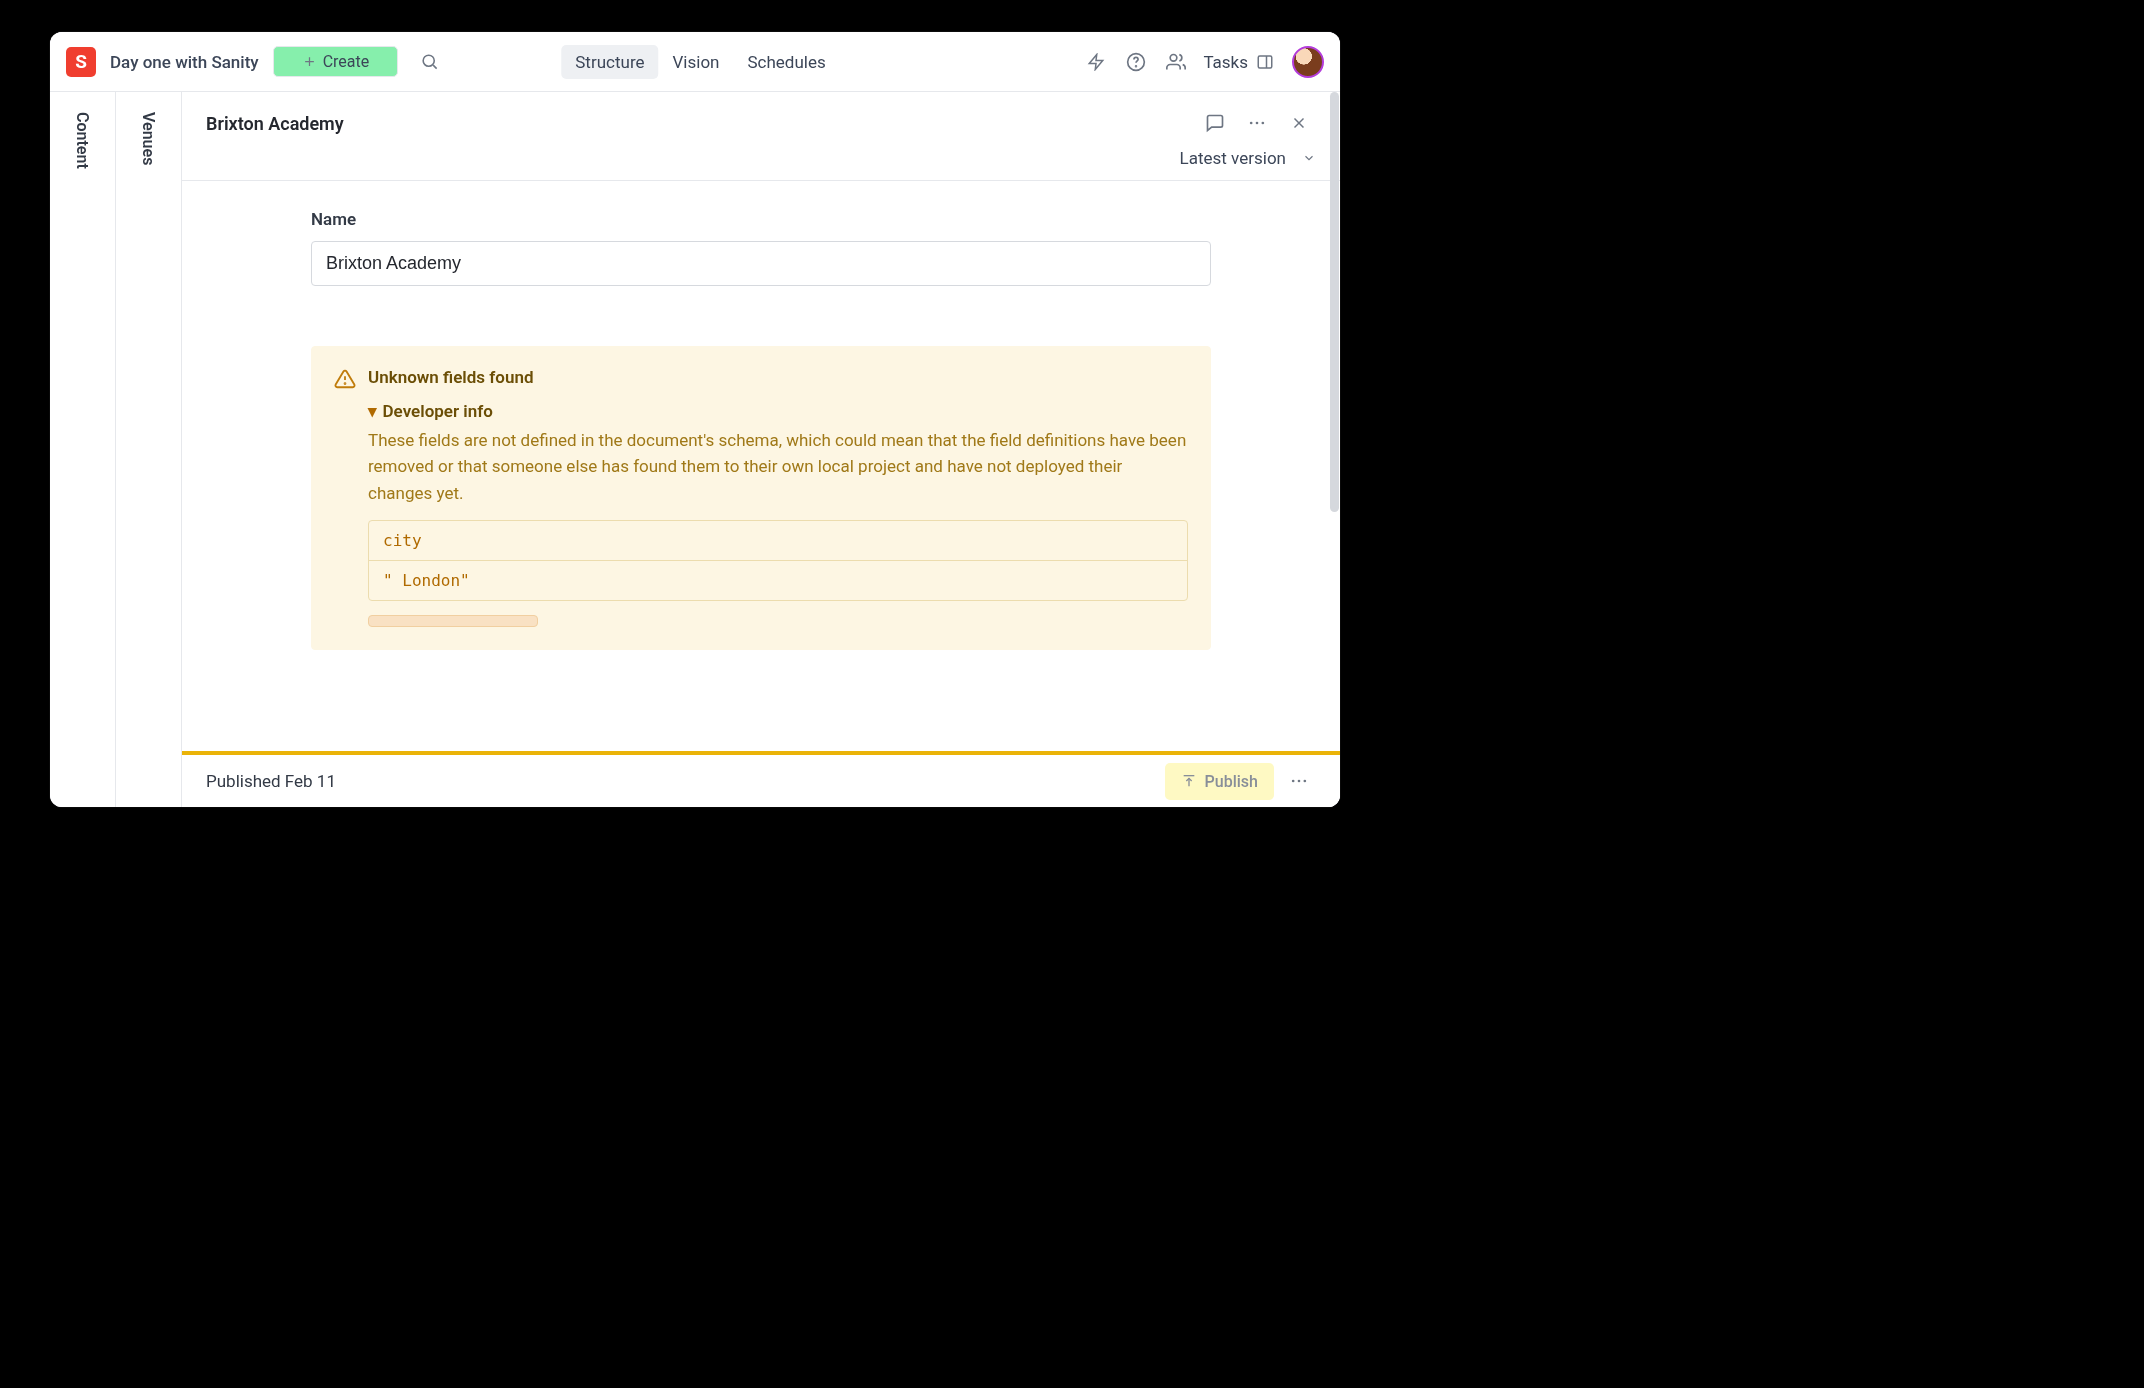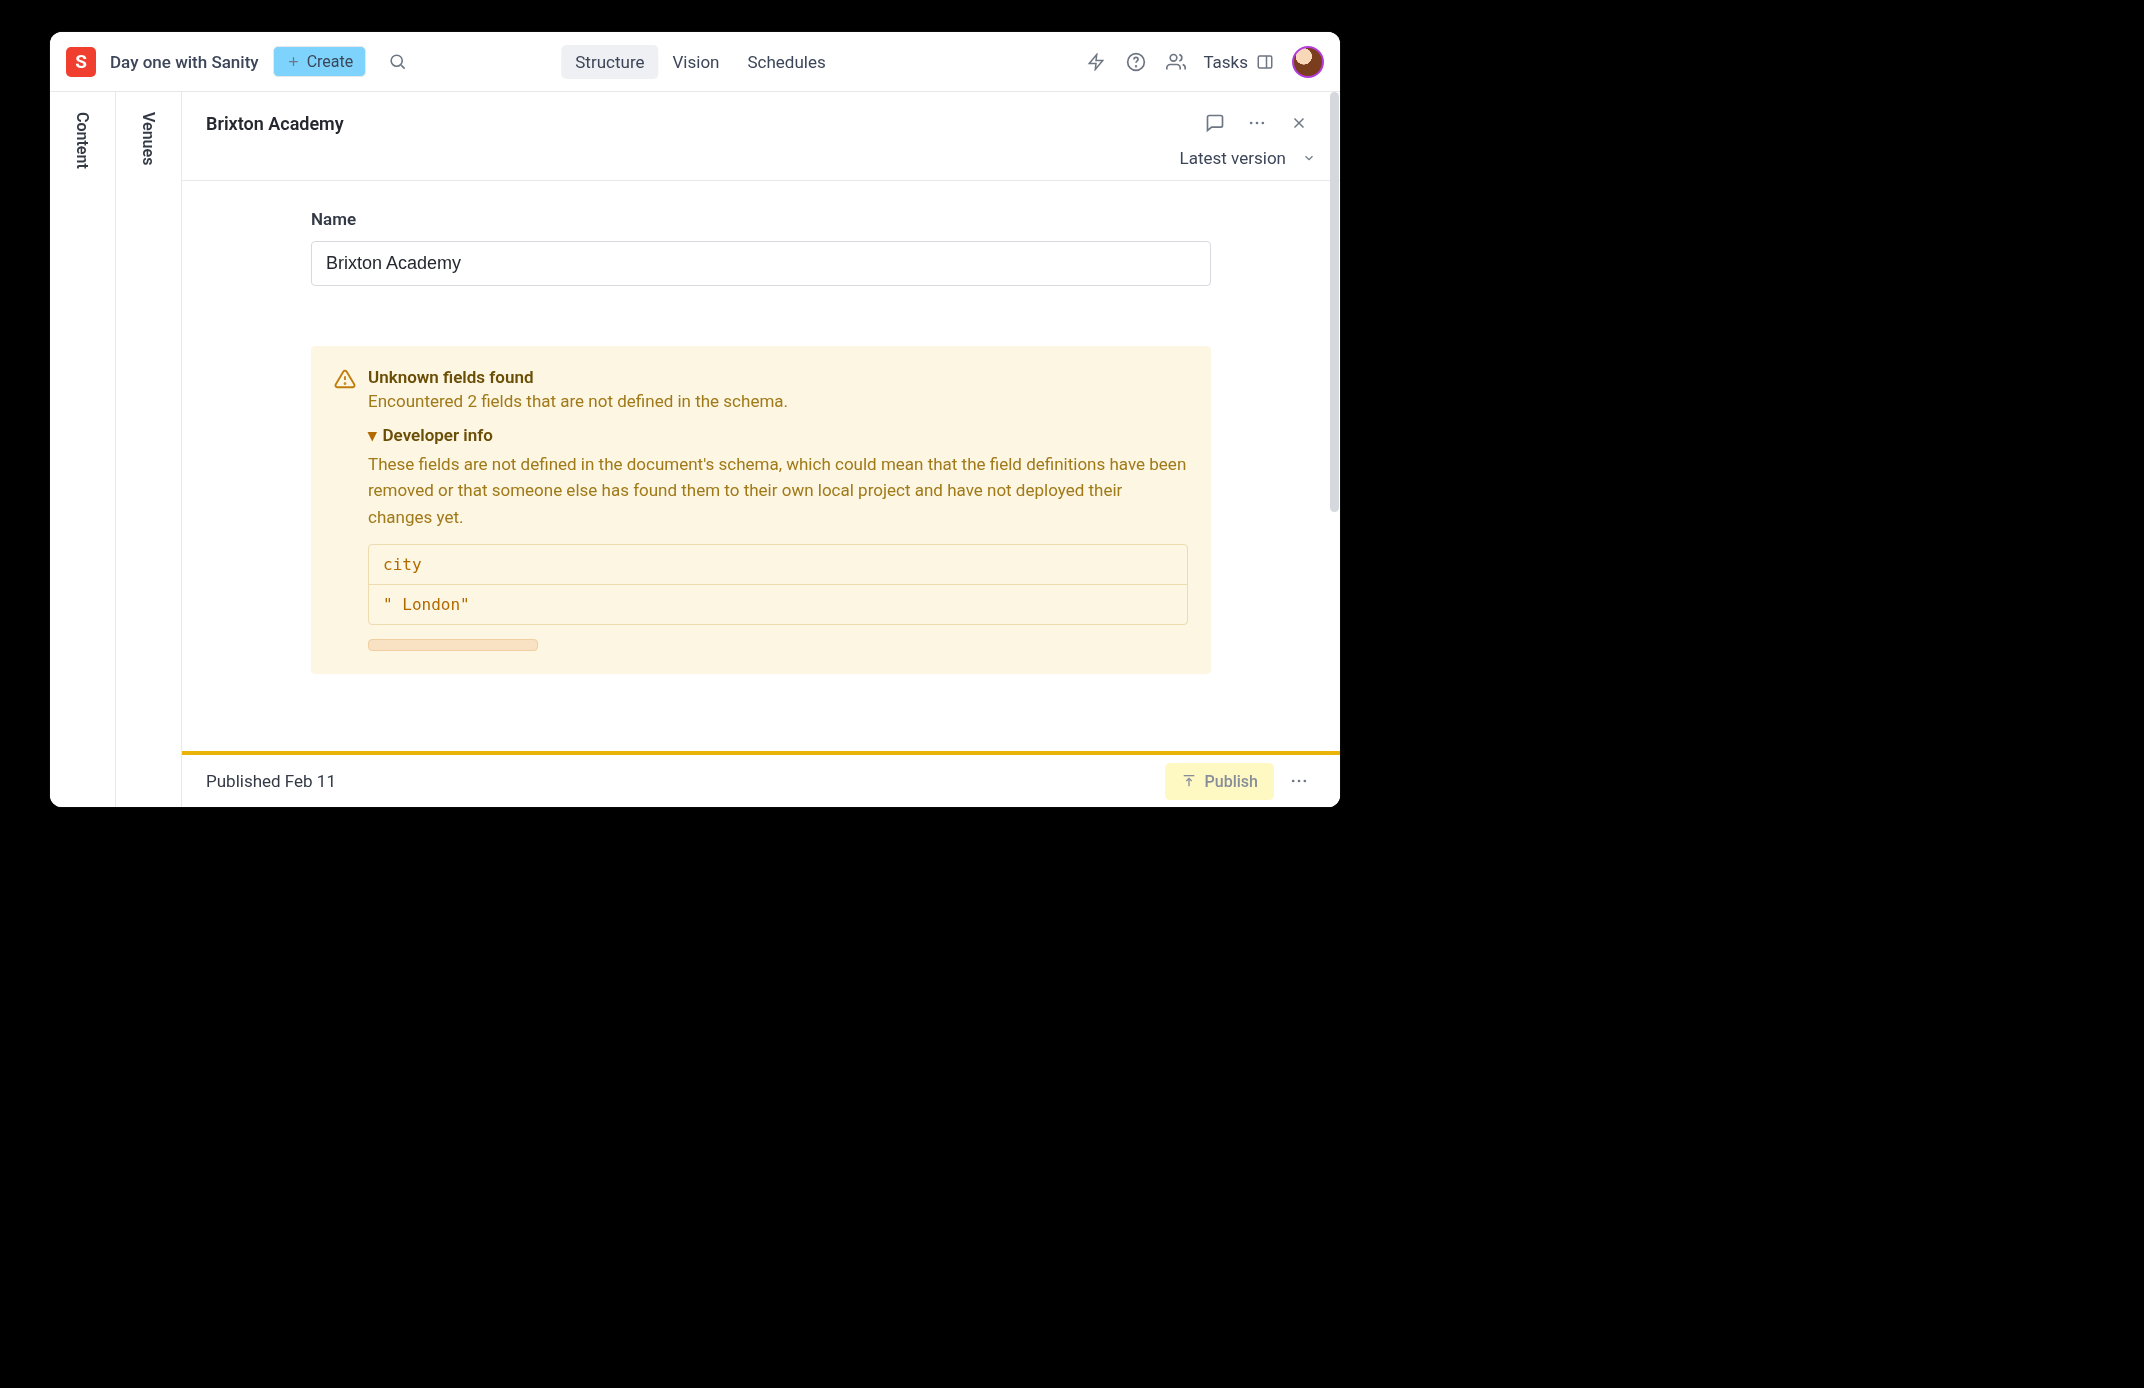--- a/index.html
+++ b/index.html
@@ -49,24 +49,24 @@
   .logo {
     width: 30px; height: 30px;
     background: #f03e2f;
     border-radius: 5px;
     display:flex;align-items:center;justify-content:center;
     color:#fff;font-weight:700;font-size:19px;
   }
   .project-title { font-size: 17px; color:#3c4658; font-weight:500;}
   .create-btn {
     display:flex;align-items:center;gap:6px;
-    background:#7dd3fc;
+    background:#86efac;
     border:1px solid #e6e8ec;
     border-radius:5px;
-    padding:5px 12px;
+    padding:5px 28px;
     font-size:16px;color:#3c4658;cursor:pointer;
   }
   .icon-btn {
     width:34px;height:34px;display:flex;align-items:center;justify-content:center;
     color:#6e7683;border-radius:5px;cursor:pointer;
   }
   .tabs-center {
     position:absolute;left:50%;transform:translateX(-50%);
     display:flex;gap:0;padding-left:11px;
   }
@@ -309,21 +309,20 @@
             <div class="warn-head">
               <span class="warn-icon">
                 <svg width="22" height="22" viewBox="0 0 24 24" fill="none" stroke="#c07c0b" stroke-width="2">
                     <path d="M10.29 3.86L1.82 18a2 2 0 001.71 3h16.94a2 2 0 001.71-3L13.71 3.86a2 2 0 00-3.42 0z"></path>
                     <line x1="12" y1="9" x2="12" y2="13"></line>
                     <circle cx="12" cy="17" r="0.5" fill="#c07c0b"></circle>
                   </svg>
               </span>
               <div>
                 <div class="warn-title">Unknown fields found</div>
-                <div class="warn-sub">Encountered 2 fields that are not defined in the schema.</div>
                 <div class="dev-info-toggle">
                   <span style="color:#b06a00">▾</span>
                   <span>Developer info</span>
                 </div>
                 <div class="dev-desc">These fields are not defined in the document's schema, which could mean that the field definitions have been removed or that someone else has found them to their own local project and have not deployed their changes yet.</div>
                 <div class="code-table">
                   <div class="code-row">city</div>
                   <div class="code-row">" London"</div>
                 </div>
                 <div class="partial-btn"></div>

